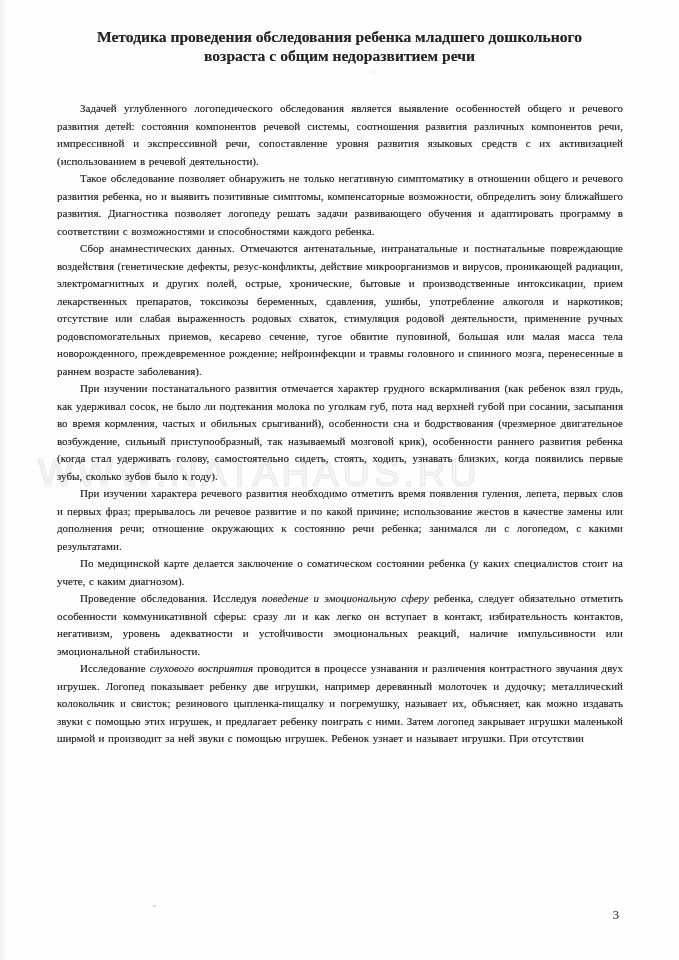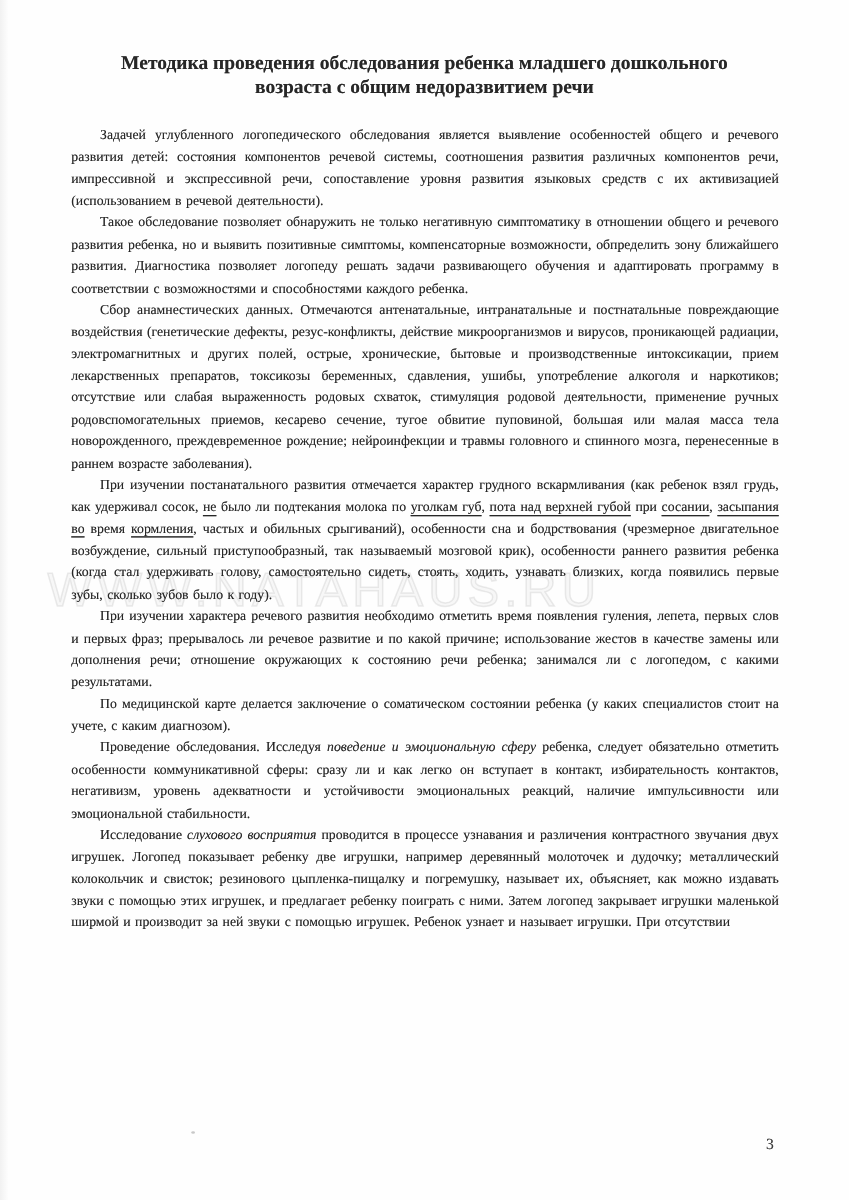--- a/index.html
+++ b/index.html
@@ -11,41 +11,41 @@
     font-family:"Liberation Serif","DejaVu Serif",serif;
     color:#272727;
   }
   .page::before{ 
     content:"";position:absolute;left:0;top:0;bottom:0;width:7px;
     background:linear-gradient(90deg,rgba(0,0,0,0.05),rgba(0,0,0,0));
     pointer-events:none;
   }
   .doc-title{
     margin:0 auto;
-    padding-top:41px;
+    padding-top:27px;
     width:522px;
     text-align:center;
     font-weight:bold;
     font-size:15.6px;
     line-height:19px;
     text-shadow:0 0 0.4px rgba(30,30,30,0.55);
   }
   .body-text{
     position:absolute;
     left:57px;top:100px;width:566px;
     font-size:11px;
     line-height:17.5px;
     text-align:justify;
     text-shadow:0 0 0.35px rgba(40,40,40,0.5);
     word-spacing:0.8px;
   }
   p.para{margin:0;text-indent:23px;}
   .run-b{font-weight:400;}
   .run-bi{font-weight:400;font-style:italic;}
-  .run-u{text-decoration:underline;text-decoration-thickness:1px;text-underline-offset:2.5px;}
+  .run-u{text-decoration-thickness:1px;text-underline-offset:2.5px;}
   .watermark{
     position:absolute;
     left:38px;top:452px;width:610px;
     font-family:"Liberation Sans","DejaVu Sans",sans-serif;
     font-size:38px;font-weight:400;letter-spacing:4px;
     white-space:nowrap;
     color:rgba(130,130,130,0.06);
     -webkit-text-stroke:1.2px rgba(125,125,125,0.15);
     pointer-events:none;
   }

